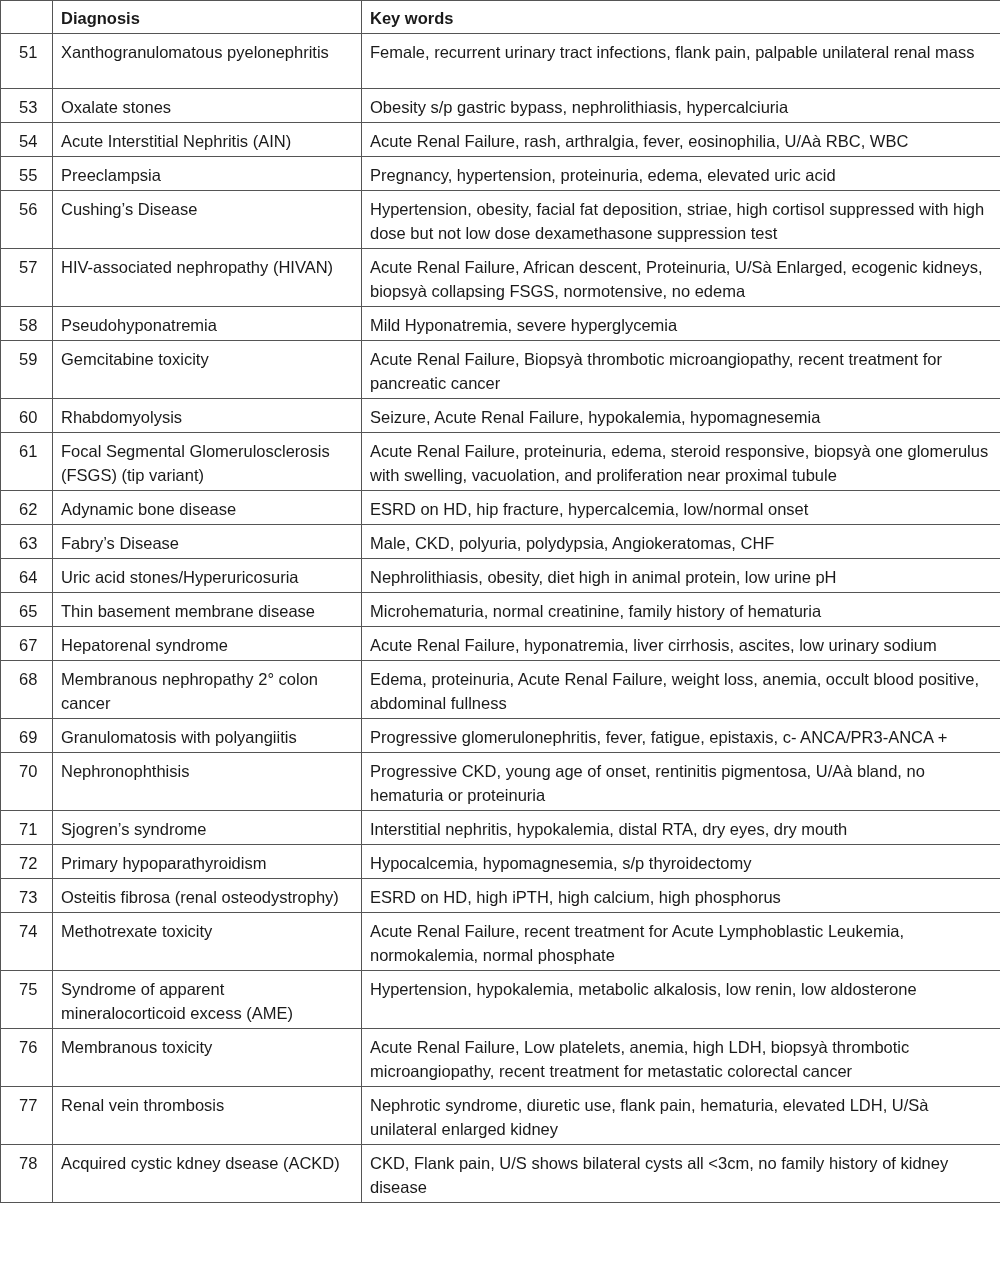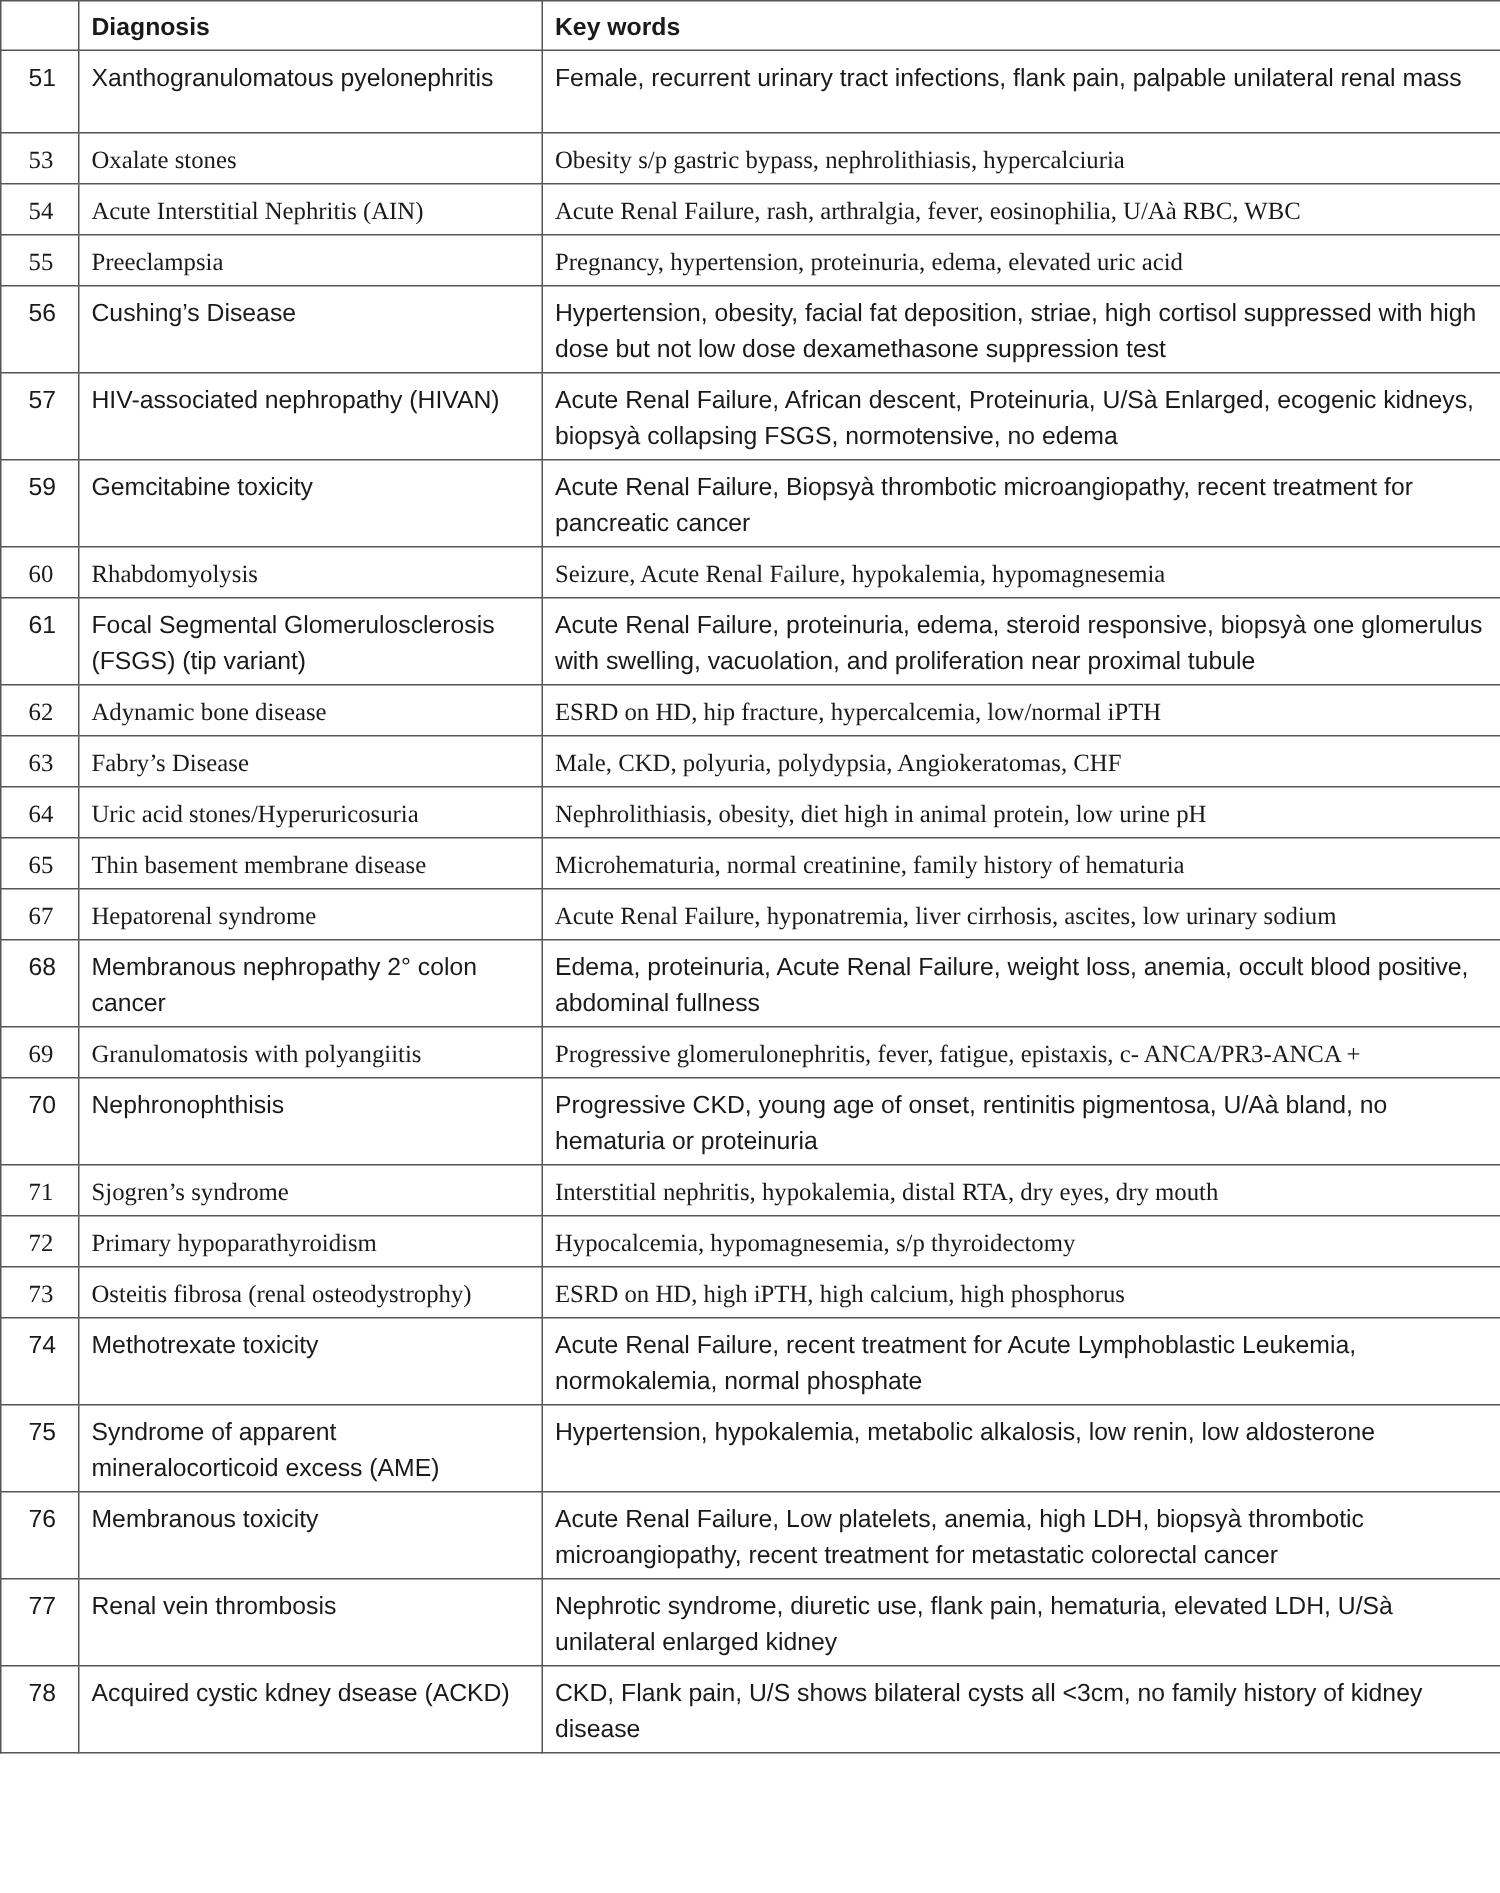--- a/index.html
+++ b/index.html
@@ -17,21 +17,21 @@
   table.dx col.c-kw { width: 639px; }
   table.dx th, table.dx td {
     border: 1.5px solid #555555;
     vertical-align: top;
     text-align: left;
     padding: 6px 8px 3px 8px;
     line-height: 24px;
   }
   table.dx th { font-weight: bold; height: 24px; padding-top: 5px; padding-bottom: 3px; }
   table.dx td.num { padding-left: 18px; }
-  table.dx tr.single td { height: 24px; padding-bottom: 3px; font-family: Liberation Serif, serif; }
+  table.dx tr.single td { height: 24px; padding-bottom: 3px; }
   table.dx tr.double td { height: 45px; padding-bottom: 3px; }
   table.dx tr:first-child th { border-top: 1.5px solid #555555; }
 </style>
 </head>
 <body>
 
 <table class="dx">
   <colgroup>
     <col class="c-num">
       <col class="c-dx">
@@ -68,39 +68,44 @@
       <tr class="double">
         <td class="num">56</td>
         <td class="dx">Cushing’s Disease</td>
         <td class="kw">Hypertension, obesity, facial fat deposition, striae, high cortisol suppressed with high dose but not low dose dexamethasone suppression test</td>
       </tr>
       <tr class="double">
         <td class="num">57</td>
         <td class="dx">HIV-associated nephropathy (HIVAN)</td>
         <td class="kw">Acute Renal Failure, African descent, Proteinuria, U/Sà Enlarged, ecogenic kidneys, biopsyà collapsing FSGS, normotensive, no edema</td>
       </tr>
+      <tr class="single">
+        <td class="num">58</td>
+        <td class="dx">Pseudohyponatremia</td>
+        <td class="kw">Mild Hyponatremia, severe hyperglycemia</td>
+      </tr>
       <tr class="double">
         <td class="num">59</td>
         <td class="dx">Gemcitabine toxicity</td>
         <td class="kw">Acute Renal Failure, Biopsyà thrombotic microangiopathy, recent treatment for pancreatic cancer</td>
       </tr>
       <tr class="single">
         <td class="num">60</td>
         <td class="dx">Rhabdomyolysis</td>
         <td class="kw">Seizure, Acute Renal Failure, hypokalemia, hypomagnesemia</td>
       </tr>
       <tr class="double">
         <td class="num">61</td>
         <td class="dx">Focal Segmental Glomerulosclerosis (FSGS) (tip variant)</td>
         <td class="kw">Acute Renal Failure, proteinuria, edema, steroid responsive, biopsyà one glomerulus with swelling, vacuolation, and proliferation near proximal tubule</td>
       </tr>
       <tr class="single">
         <td class="num">62</td>
         <td class="dx">Adynamic bone disease</td>
-        <td class="kw">ESRD on HD, hip fracture, hypercalcemia, low/normal iPTH</td>
+        <td class="kw">ESRD on HD, hip fracture, hypercalcemia, low/normal onset</td>
       </tr>
       <tr class="single">
         <td class="num">63</td>
         <td class="dx">Fabry’s Disease</td>
         <td class="kw">Male, CKD, polyuria, polydypsia, Angiokeratomas, CHF</td>
       </tr>
       <tr class="single">
         <td class="num">64</td>
         <td class="dx">Uric acid stones/Hyperuricosuria</td>
         <td class="kw">Nephrolithiasis, obesity, diet high in animal protein, low urine pH</td>

